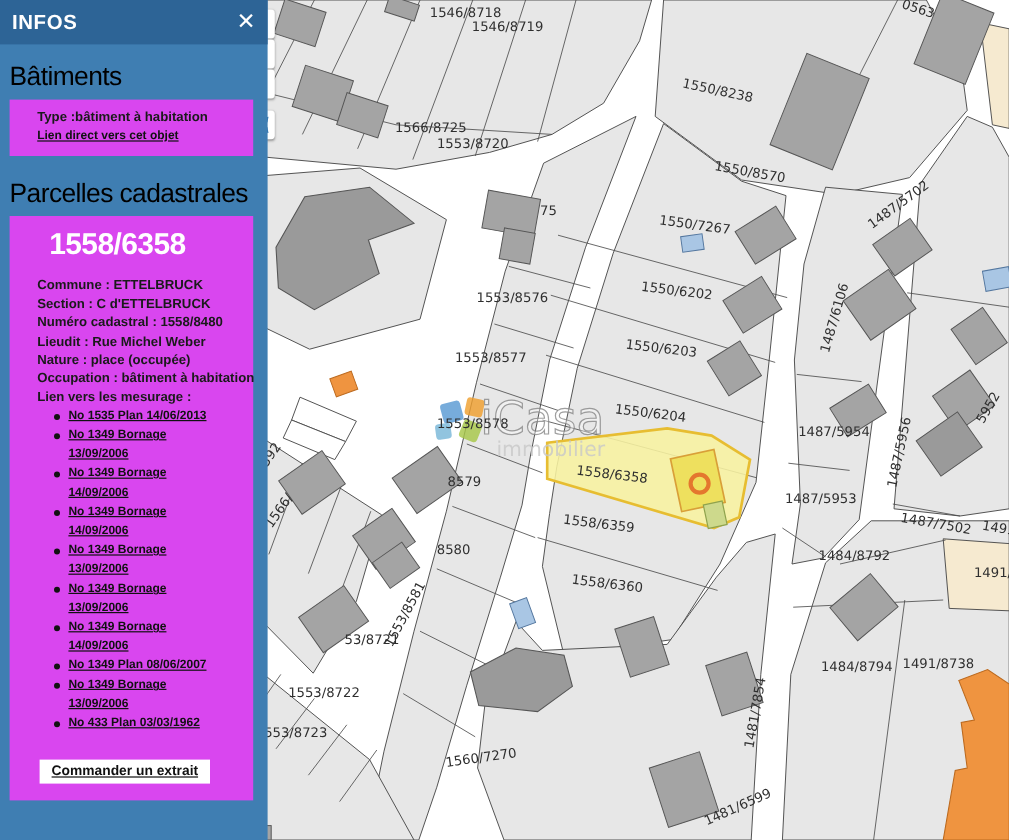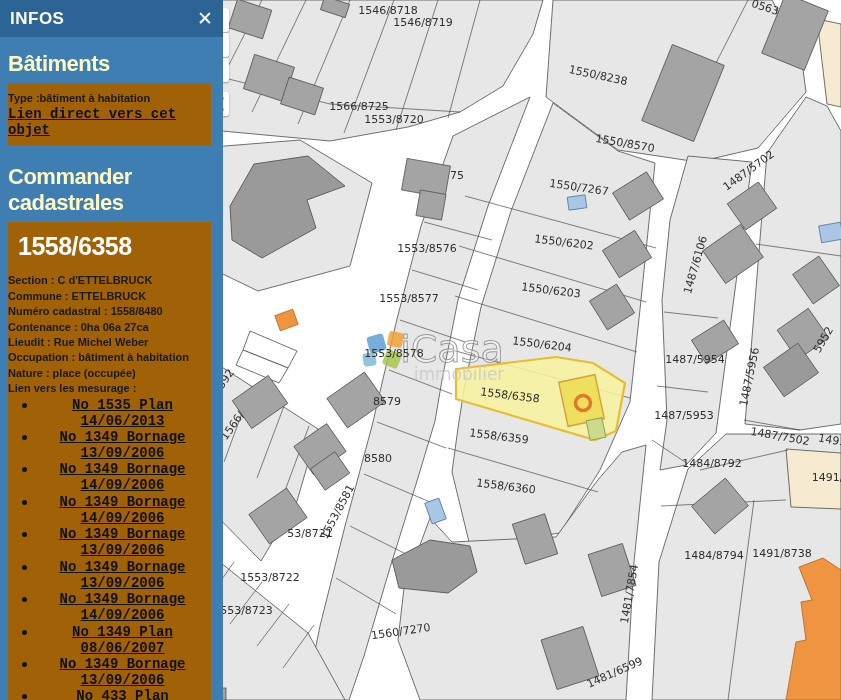--- a/index.html
+++ b/index.html
@@ -11,30 +11,30 @@
   #map-wrap { position:absolute; left:200px; top:0; width:641px; height:700px; background:#fff; }
   #map-svg text { font-family:"DejaVu Sans", sans-serif; }
 
   
   #sidebar { position:absolute; left:0; top:0; width:223px; height:700px;
              background:#3f7eb2; color:#15151a; }
   #sidebar-header { height:37px; background:#2d6496; display:flex; align-items:center;
                     justify-content:space-between; padding:0 10px; }
   #sidebar-title { color:#fff; font-size:17px; font-weight:bold; letter-spacing:.5px; }
   #close-icon { color:#fff; font-size:19px; font-weight:300; cursor:pointer; line-height:1; }
-  .section-heading { font-size:22px; font-weight:bold; color:#fef9c3; padding:14px 8px 6px 8px;
+  .section-heading { font-size:22px; font-weight:normal; color:#000000; padding:14px 8px 6px 8px;
                      letter-spacing:-0.5px; }
-  .info-box { background:#a16207; margin:0 12px 4px 8px; padding:8px 0; font-size:11px;
+  .info-box { background:#d946ef; margin:0 12px 4px 8px; padding:8px 23px; font-size:11px;
               font-weight:bold; color:#1a1a1a; }
   .info-line { line-height:15.4px; white-space:nowrap; }
   .link { display:inline-block; color:#111; text-decoration:underline; font-weight:bold;
-          font-size:14px; line-height:16px; cursor:pointer;font-family:Liberation Mono, monospace; }
+          font-size:10px; line-height:16px; cursor:pointer; }
   #parcel-number { font-size:25px; font-weight:bold; color:#fff; margin:2px 0 12px 10px;
                    letter-spacing:-0.5px; }
-  #mesurage-list { list-style:none; margin:0 0 6px 0;text-align:center; }
+  #mesurage-list { list-style:none; margin:0 0 6px 0; }
   #mesurage-list li { position:relative; padding-left:26px; line-height:15.4px; }
   #mesurage-list li::before { content:""; position:absolute; left:14px; top:6px; width:5px;
                               height:5px; border-radius:50%; background:#111; }
   #order-btn { background:#fff; border:none; font:inherit; font-size:11.5px; font-weight:bold;
                text-decoration:underline; padding:4px 10px; margin:16px 0 6px 2px;
                cursor:pointer; color:#111; }
 
   
   #controls { position:absolute; left:205px; top:8px; width:24px; }
   .ctrl-btn { width:24px; height:24px; background:#fff; border-radius:3px; margin-bottom:1px;
@@ -230,31 +230,30 @@
       <span id="sidebar-title">INFOS</span>
       <span id="close-icon">✕</span>
     </div>
 
     <div class="section-heading">Bâtiments</div>
     <div class="info-box">
       <div class="info-line">Type :bâtiment à habitation</div>
       <a class="link">Lien direct vers cet objet</a>
     </div>
 
-    <div class="section-heading">Commander cadastrales</div>
+    <div class="section-heading">Parcelles cadastrales</div>
     <div class="info-box">
       <div id="parcel-number">1558/6358</div>
       <div id="parcel-details">
+          <div class="info-line">Commune : ETTELBRUCK</div>
           <div class="info-line">Section : C d'ETTELBRUCK</div>
-          <div class="info-line">Commune : ETTELBRUCK</div>
           <div class="info-line">Numéro cadastral : 1558/8480</div>
-          <div class="info-line">Contenance : 0ha 06a 27ca</div>
           <div class="info-line">Lieudit : Rue Michel Weber</div>
+          <div class="info-line">Nature : place (occupée)</div>
           <div class="info-line">Occupation : bâtiment à habitation</div>
-          <div class="info-line">Nature : place (occupée)</div>
           <div class="info-line">Lien vers les mesurage :</div>
         </div>
       <ul id="mesurage-list">
           <li><a class="link">No 1535 Plan 14/06/2013</a></li>
           <li><a class="link">No 1349 Bornage 13/09/2006</a></li>
           <li><a class="link">No 1349 Bornage 14/09/2006</a></li>
           <li><a class="link">No 1349 Bornage 14/09/2006</a></li>
           <li><a class="link">No 1349 Bornage 13/09/2006</a></li>
           <li><a class="link">No 1349 Bornage 13/09/2006</a></li>
           <li><a class="link">No 1349 Bornage 14/09/2006</a></li>

